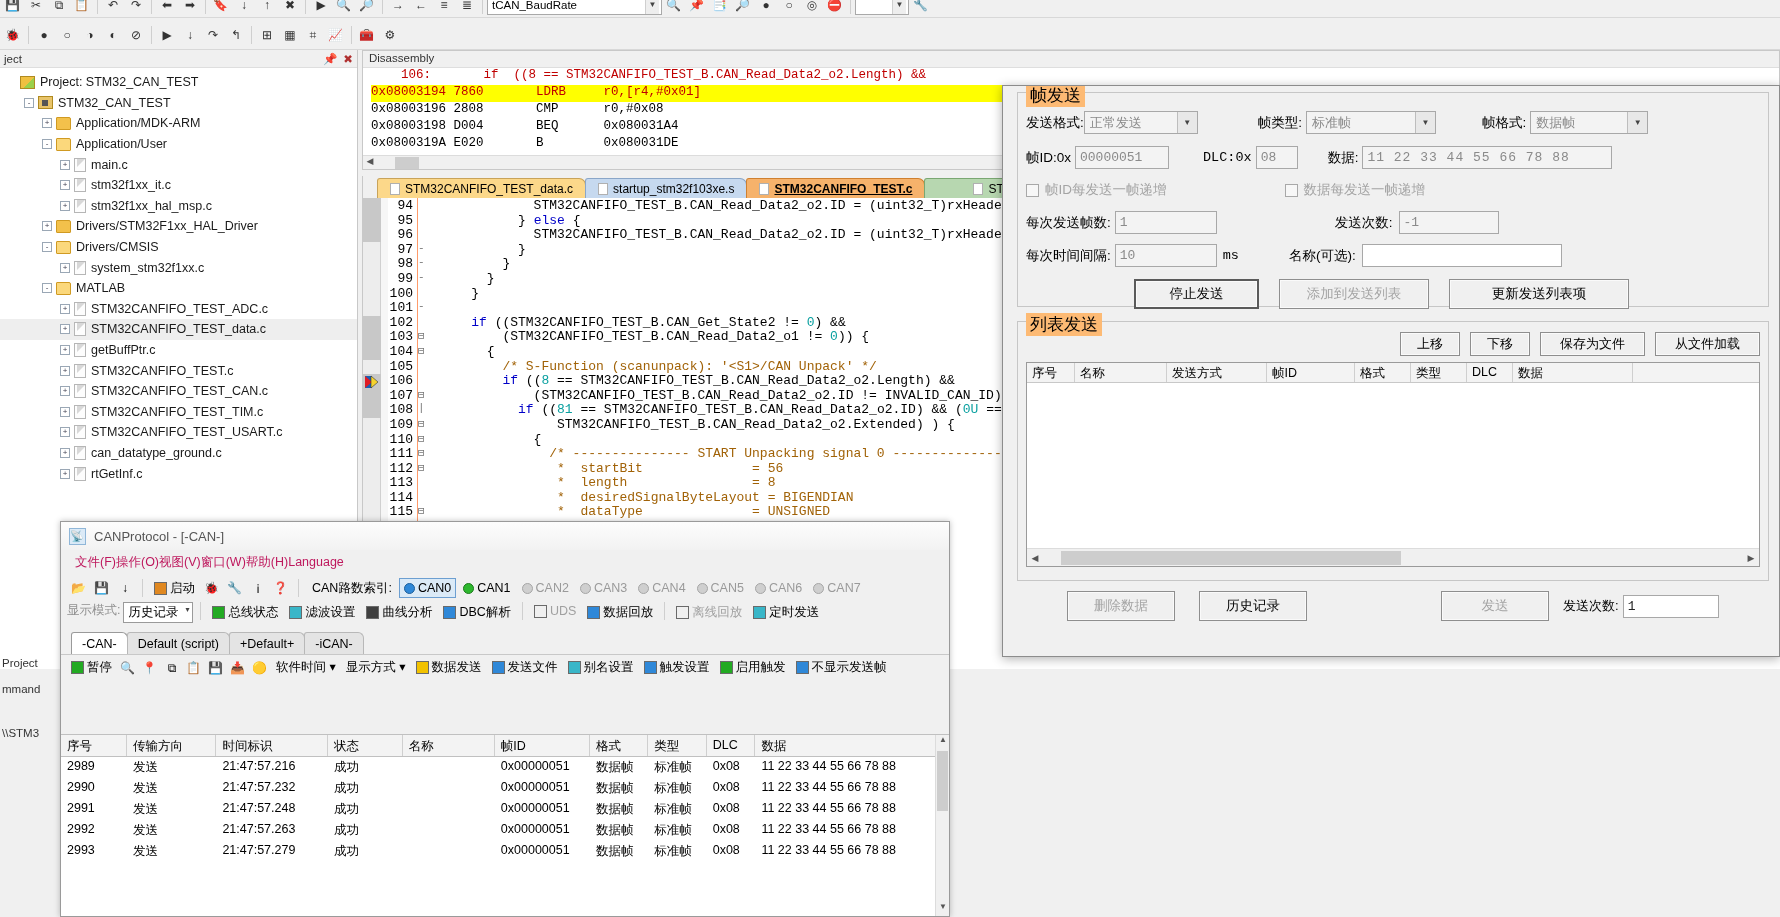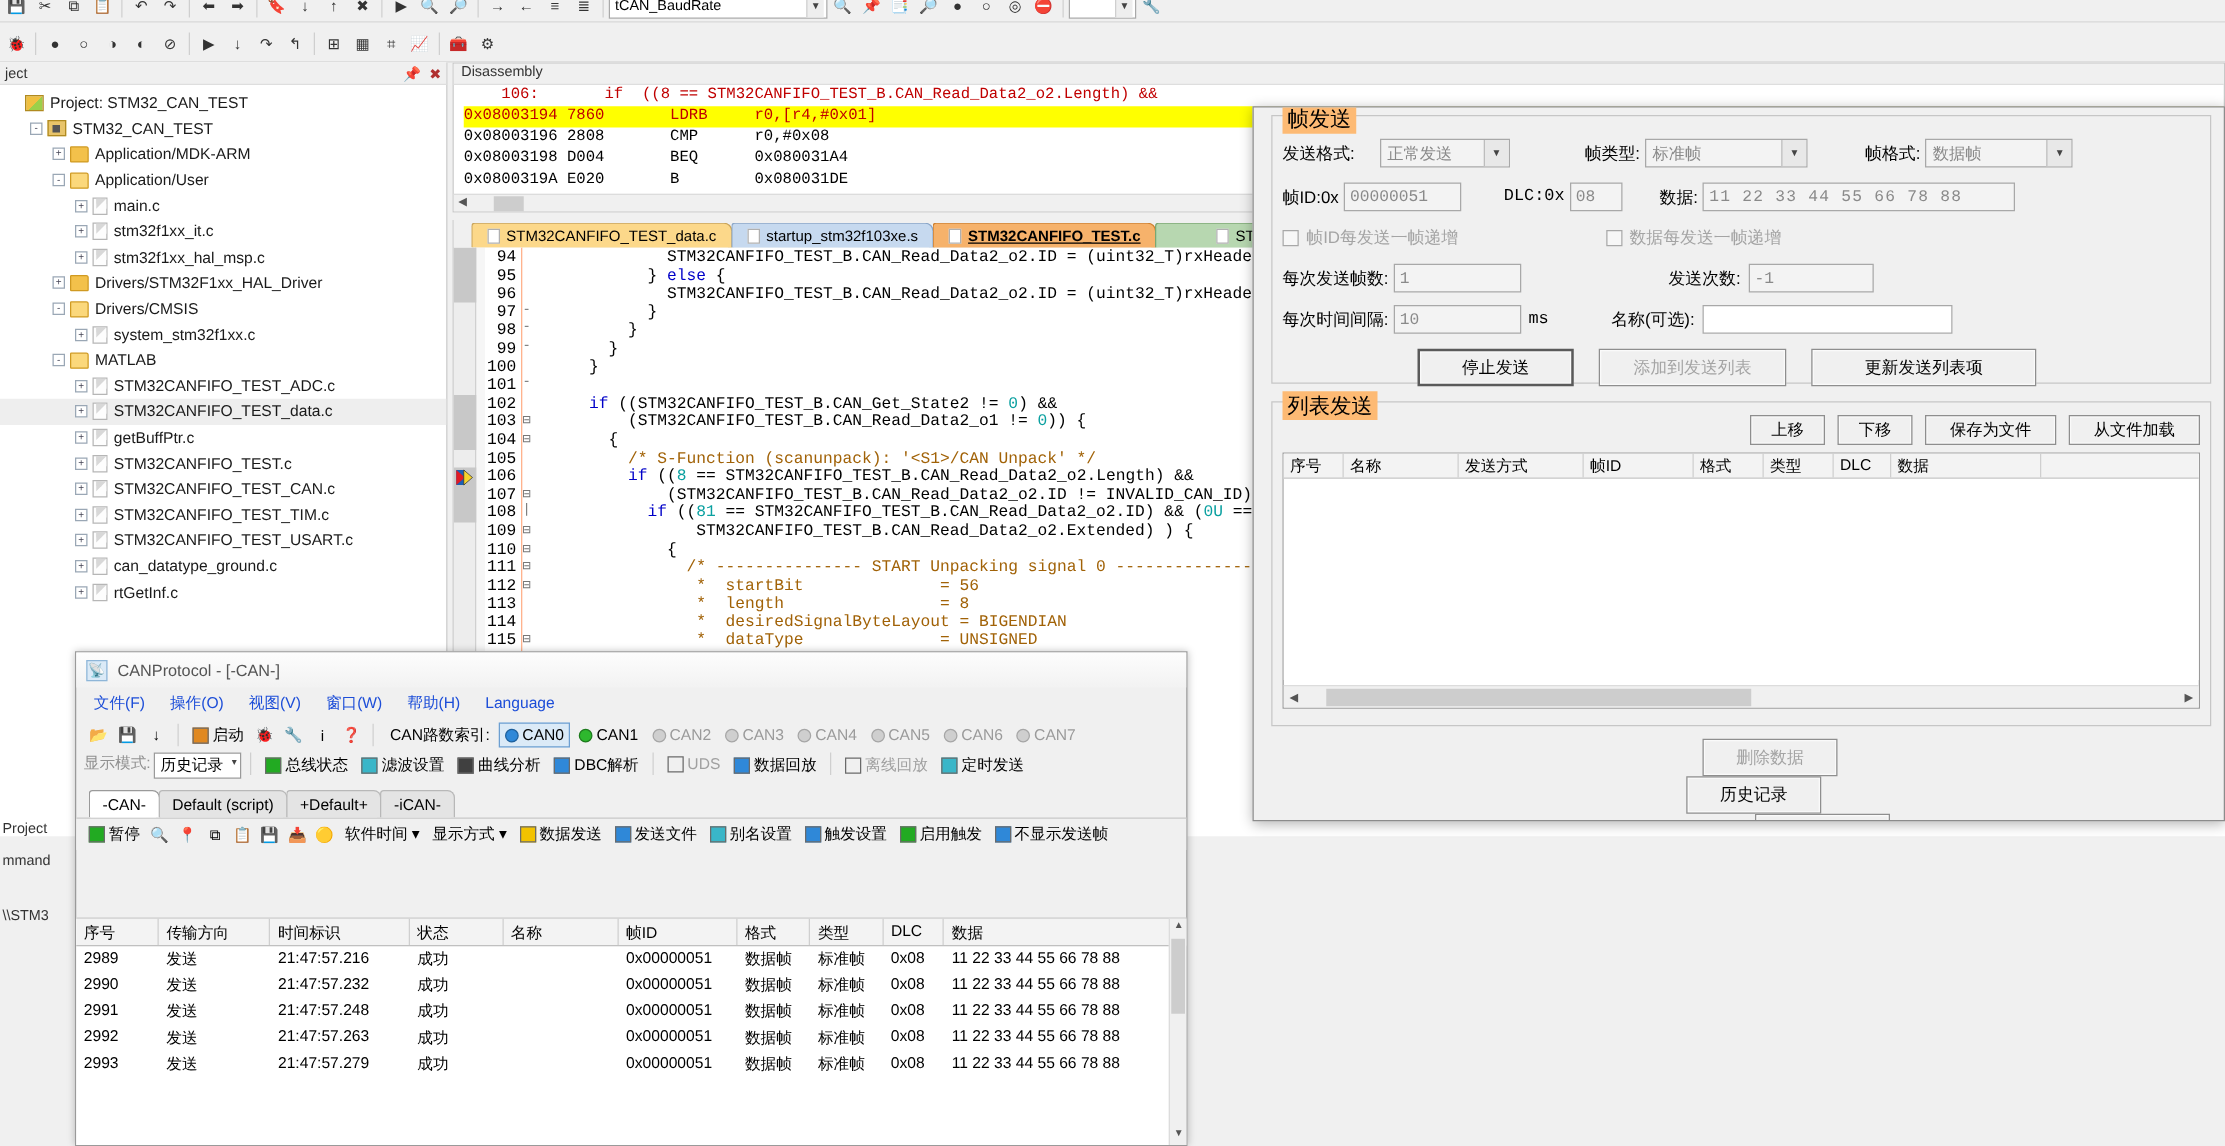--- a/index.html
+++ b/index.html
@@ -100,22 +100,22 @@
 
   
   #canwin { position:absolute; left:60px; top:521px; width:890px; height:396px;
             background:#f0f0f0; border:1px solid #9a9a9a; box-shadow:0 0 6px rgba(0,0,0,.25); }
   #cantitle { height:28px; display:flex; align-items:center; gap:8px; padding:0 8px;
               background:linear-gradient(#fdfdfd,#f2f2f2); }
   #cantitle .logo { width:17px; height:17px; background:#dbeaf7; border:1px solid #8fb6d8;
                     color:#2a6099; font-size:11px; display:flex; align-items:center;
                     justify-content:center; font-weight:bold;}
   #cantitle .txt { font-size:13px; color:#555; }
-  #canmenu { height:24px; display:flex; align-items:center; gap:20px; padding:0 14px;
-             font-size:12.5px; color:#1d4ed8; }
+  #canmenu { height:24px; display:flex; align-items:center; padding:0 14px;
+             font-size:12.5px; color:#be185d; }
   #cantb1 { height:28px; display:flex; align-items:center; gap:3px; padding:0 8px; }
   #cantb2 { height:28px; display:flex; align-items:flex-start; gap:3px; padding:0 6px; }
   .mini { width:20px; height:20px; display:flex; align-items:center; justify-content:center;
           font-size:12px; }
   .canidx { font-size:12.5px; margin:0 4px 0 6px; }
   .canrb { display:flex; align-items:center; gap:3px; font-size:12.5px; padding:2px 4px; }
   .canrb.active { border:1px solid #6d9fd1; background:#dbeaf7; }
   .canrb.dim { color:#9a9a9a; }
   .dot { width:11px; height:11px; border-radius:50%; border:1px solid #777; }
   .dot.blue { background:#2f88d8; border-color:#1d5f9b; }
@@ -721,21 +721,21 @@
   </div>
 </div>
 
 <div id="dlg">
 
   <div class="grp" style="height:215px;">
     <div class="lg">帧发送</div>
 
     <div class="fld" style="margin-top:6px;">
       <span class="lbl">发送格式:</span>
-      <div class="dd" style="width:104px;margin-left:20px;">
+      <div class="dd" style="width:114px;margin-left:0;">
         <span>正常发送</span>
         <span class="a">▼</span>
       </div>
       <span class="lbl" style="margin-left:60px;">帧类型:</span>
       <div class="dd" style="width:130px;margin-left:4px;">
         <span>标准帧</span>
         <span class="a">▼</span>
       </div>
       <span class="lbl" style="margin-left:46px;">帧格式:</span>
       <div class="dd" style="width:118px;margin-left:4px;">
@@ -805,20 +805,20 @@
         <div id="lstbody"></div>
       </div>
       <div id="lstsb">
         <span class="ar">◀</span>
         <span class="lt" style="width:340px;"></span>
         <span class="ar" style="margin-left:auto;">▶</span>
       </div>
     </div>
   </div>
 
-  <div class="fld" style="margin:10px 14px 0 14px;flex-direction:column;">
+  <div class="fld" style="margin:10px 14px 0 14px;">
     <span class="btn dim" style="width:108px;margin-left:50px;">删除数据</span>
     <span class="btn" style="width:108px;margin-left:24px;">历史记录</span>
     <span class="btn dim" style="width:108px;margin-left:134px;">发送</span>
     <span style="margin-left:14px;font-size:13px;">发送次数:</span>
     <span class="inp wh" style="width:96px;margin-left:4px;color:#222;">1</span>
   </div>
 </div>
 
 </body></html>

